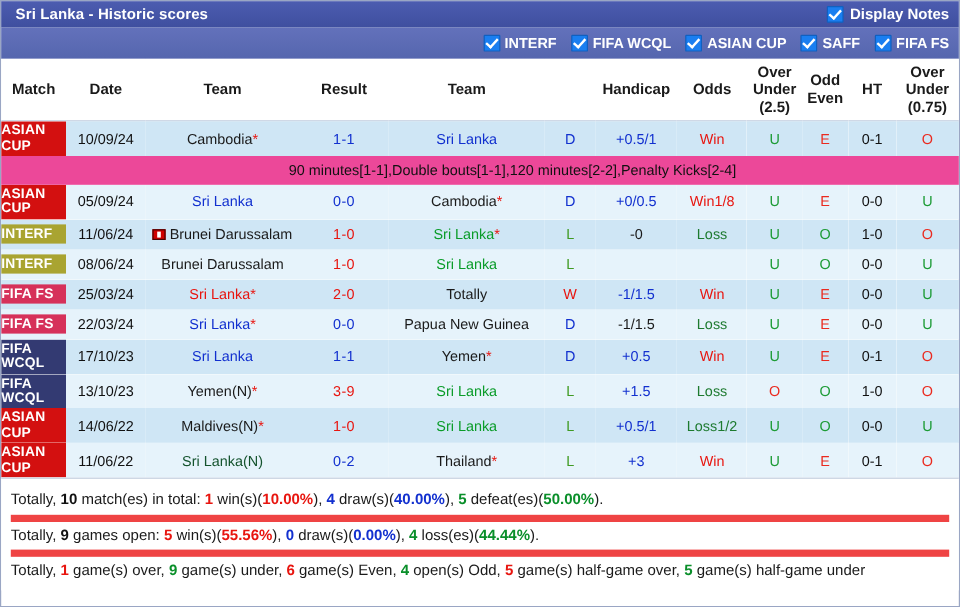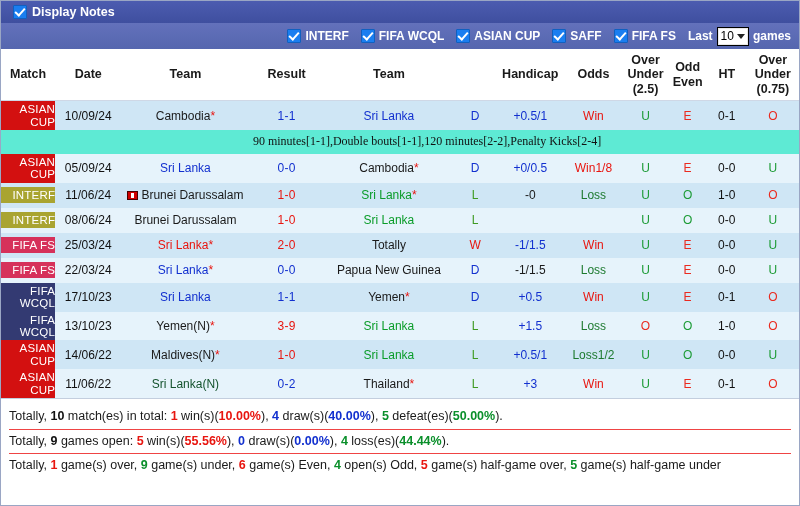--- a/index.html
+++ b/index.html
@@ -139,29 +139,29 @@
     height: 25px;
     vertical-align: middle;
     text-align: center;
     color: #111;
     font-size: 12px;
     white-space: nowrap;
     overflow: hidden;
   }
   tr.r-odd td  { background: #cfe6f5; }
   tr.r-even td { background: #e6f3fb; }
-  tr.note-row td { background: #5eead4; height: 24px; font-family: Liberation Serif, serif; }
+  tr.note-row td { background: #ec4899; height: 24px; }
 
   .badge {
     display: block;
     color: #ffffff;
-    font-weight: normal;
+    font-weight: bold;
     font-size: 11.5px;
     line-height: 1.08;
-    text-align: right;
+    text-align: left;
     padding: 2px 0;
     letter-spacing: .2px;
   }
   td.badge-cell { padding: 0; }
 
   .date { color: #2b2b2b; font-size: 11.5px; }
   .star { color: #e8150f; }
 
   .team-cell { font-size: 12.5px; }
   .result-cell { font-size: 12.5px; letter-spacing: .3px; }
@@ -203,32 +203,33 @@
     background: #ffffff;
     font-size: 12.5px;
     color: #1a1a1a;
     line-height: 1.0;
   }
   .footer p {
     margin: 0 0 0 0;
     padding: 5px 0 6px 0;
     white-space: nowrap;
   }
-  .footer p + p { border-top: 1px solid #ef4444; }
+  .footer p + p { border-top: 6px solid #ef4444; }
   .f-red   { color: #e8150f; font-weight: bold; }
   .f-blue  { color: #1230cf; font-weight: bold; }
   .f-green { color: #0a8f2a; font-weight: bold; }
   .f-dark  { color: #111; font-weight: bold; }
 </style>
 </head>
 <body>
 
 <div class="page">
 
   <div class="titlebar">
+    <span class="title-text">Sri Lanka - Historic scores</span>
     <span class="notes-group">
       <span class="cbox"></span>
       <span>Display Notes</span>
     </span>
   </div>
 
   <div class="filterbar">
     <span class="chk-item">
       <span class="cbox"></span>
       <span>INTERF</span>
@@ -241,28 +242,20 @@
       <span class="cbox"></span>
       <span>ASIAN CUP</span>
     </span>
     <span class="chk-item">
       <span class="cbox"></span>
       <span>SAFF</span>
     </span>
     <span class="chk-item">
       <span class="cbox"></span>
       <span>FIFA FS</span>
-    </span>
-    <span class="last-group">
-      <span>Last</span>
-      <span class="sel-box">
-        <span>10</span>
-        <span class="caret"></span>
-      </span>
-      <span>games</span>
     </span>
   </div>
 
   <table class="scores">
     <colgroup>
       <col style="width:54px">
         <col style="width:66px">
         <col style="width:128px">
         <col style="width:74px">
       <col style="width:130px">

